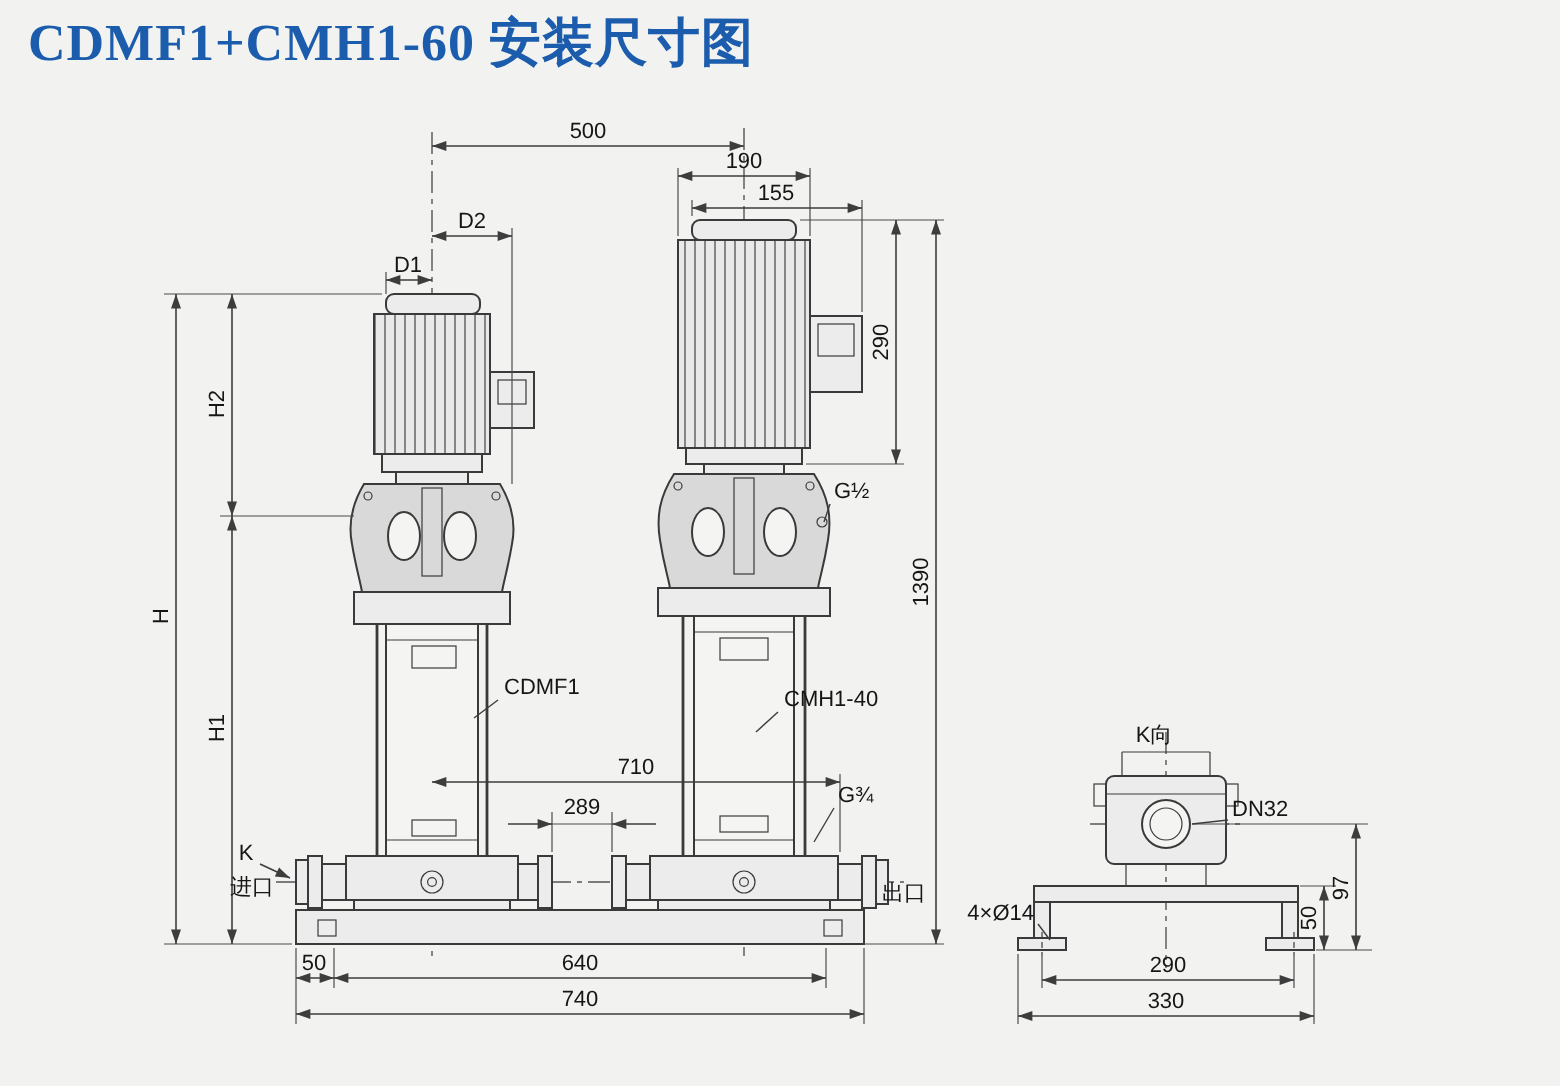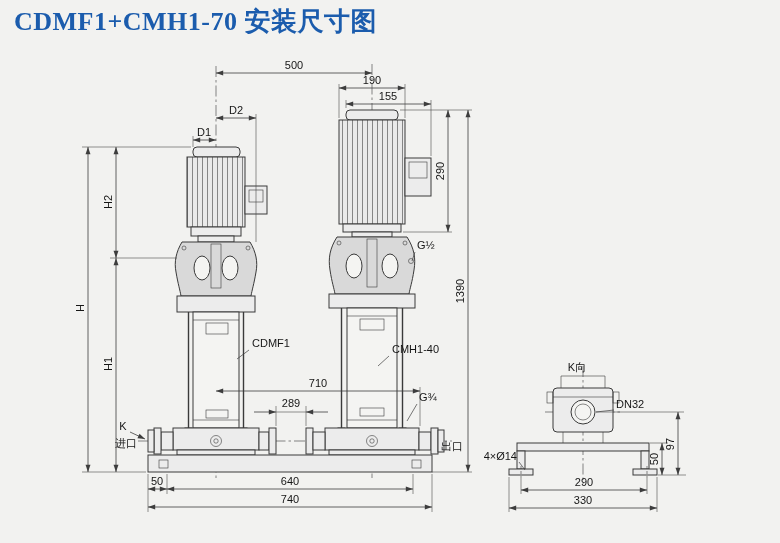--- a/index.html
+++ b/index.html
@@ -14,21 +14,21 @@
   .cl{stroke:#555;stroke-width:.7;stroke-dasharray:11 3 2.5 3;fill:none;}
   .ext{stroke:#4a4a4a;stroke-width:.6;}
   .dim{stroke:#3d3d3d;stroke-width:.8;marker-start:url(#arr);marker-end:url(#arr);}
   .ldr{fill:none;stroke:#3d3d3d;stroke-width:.7;}
   .dtx{font-family:"Liberation Sans",sans-serif;font-size:11px;fill:#161616;}
 </style>
 </head>
 <body>
 
 <div class="page">
-  <h1 class="title">CDMF1+CMH1-70 安装尺寸图</h1>
+  <h1 class="title">CDMF1+CMH1-60 安装尺寸图</h1>
 
   <svg width="780" height="543" viewBox="0 0 780 543">
     <defs>
       <marker id="arr" viewBox="0 0 10 10" refX="9.5" refY="5" markerWidth="8" markerHeight="8" markerUnits="userSpaceOnUse" orient="auto-start-reverse">
         <path d="M0.5,1.9 L9.5,5 L0.5,8.1 Z" fill="#3d3d3d"></path>
       </marker>
       <pattern id="fins" width="5" height="10" patternUnits="userSpaceOnUse">
         <rect width="5" height="10" fill="#e9e9e9"></rect>
         <line x1="2.5" y1="0" x2="2.5" y2="10" stroke="#5a5a5a" stroke-width="0.7"></line>
       </pattern>

